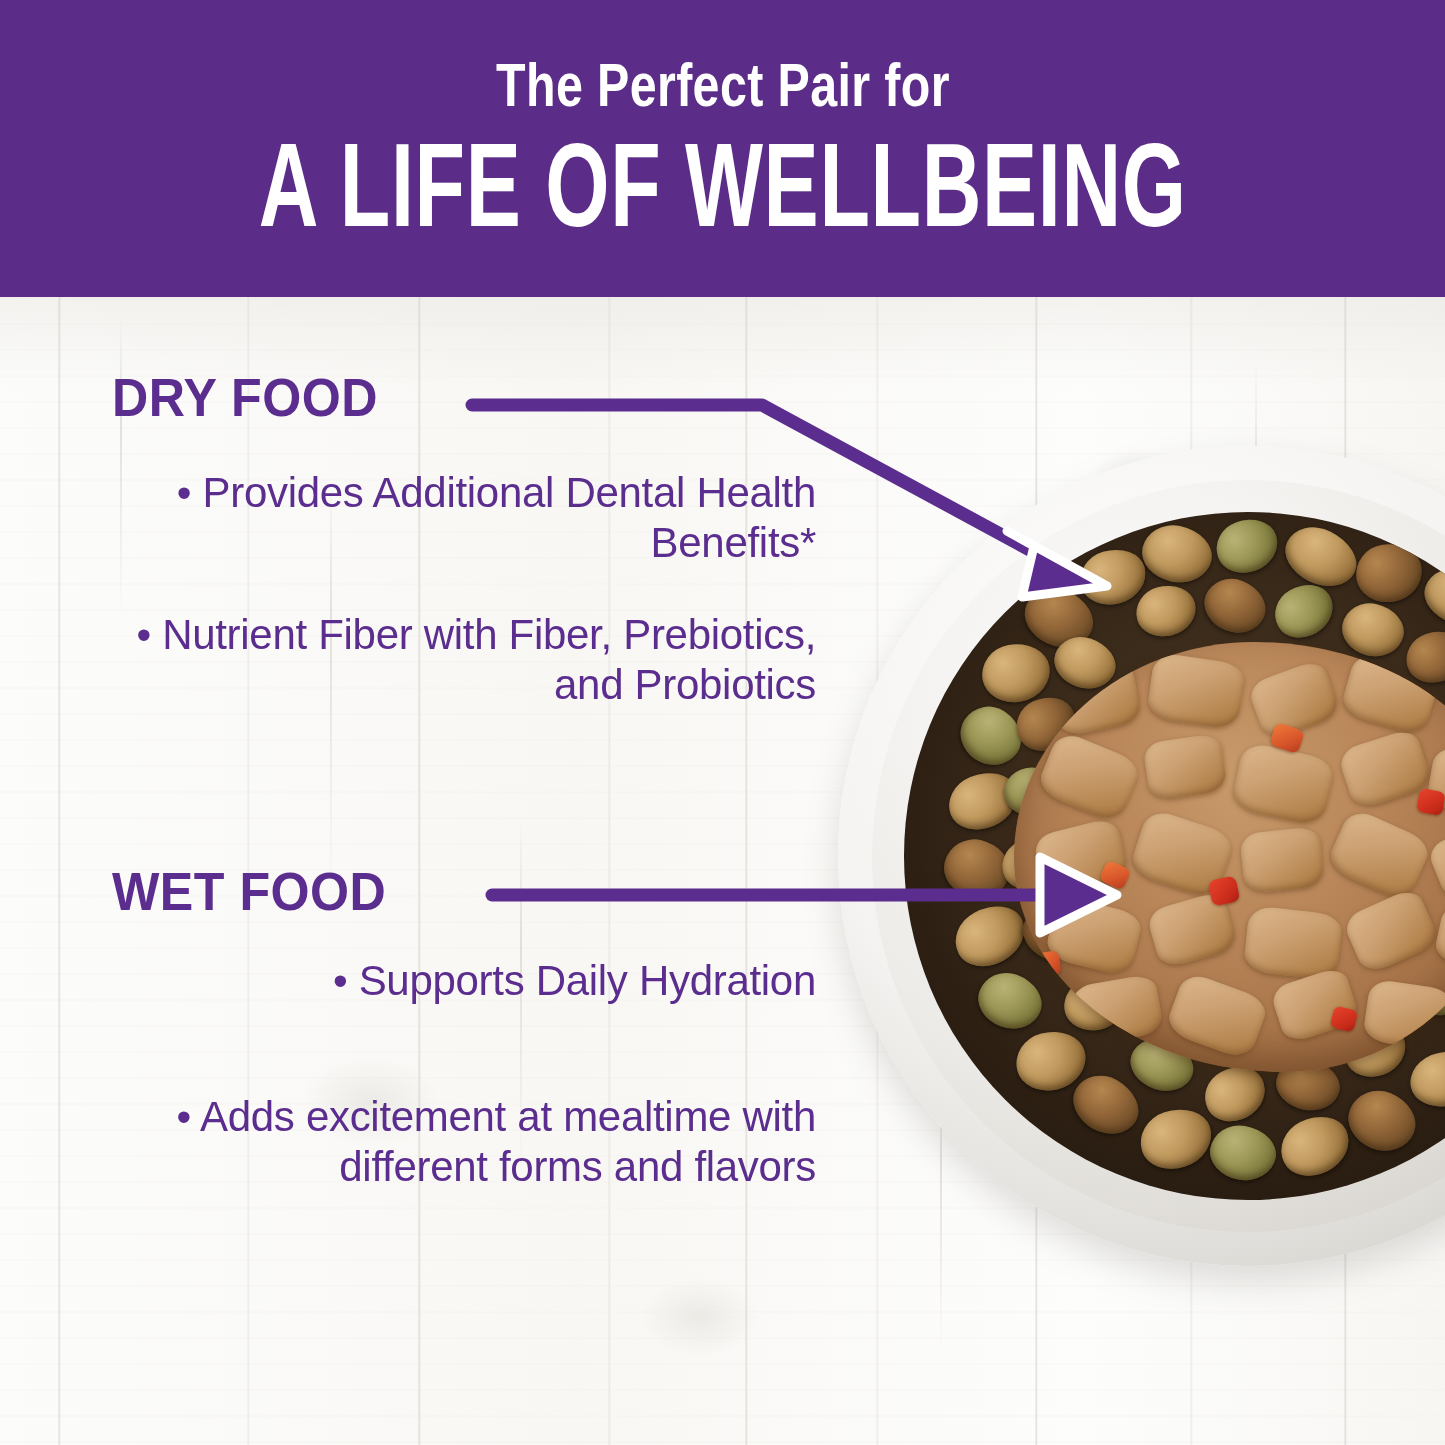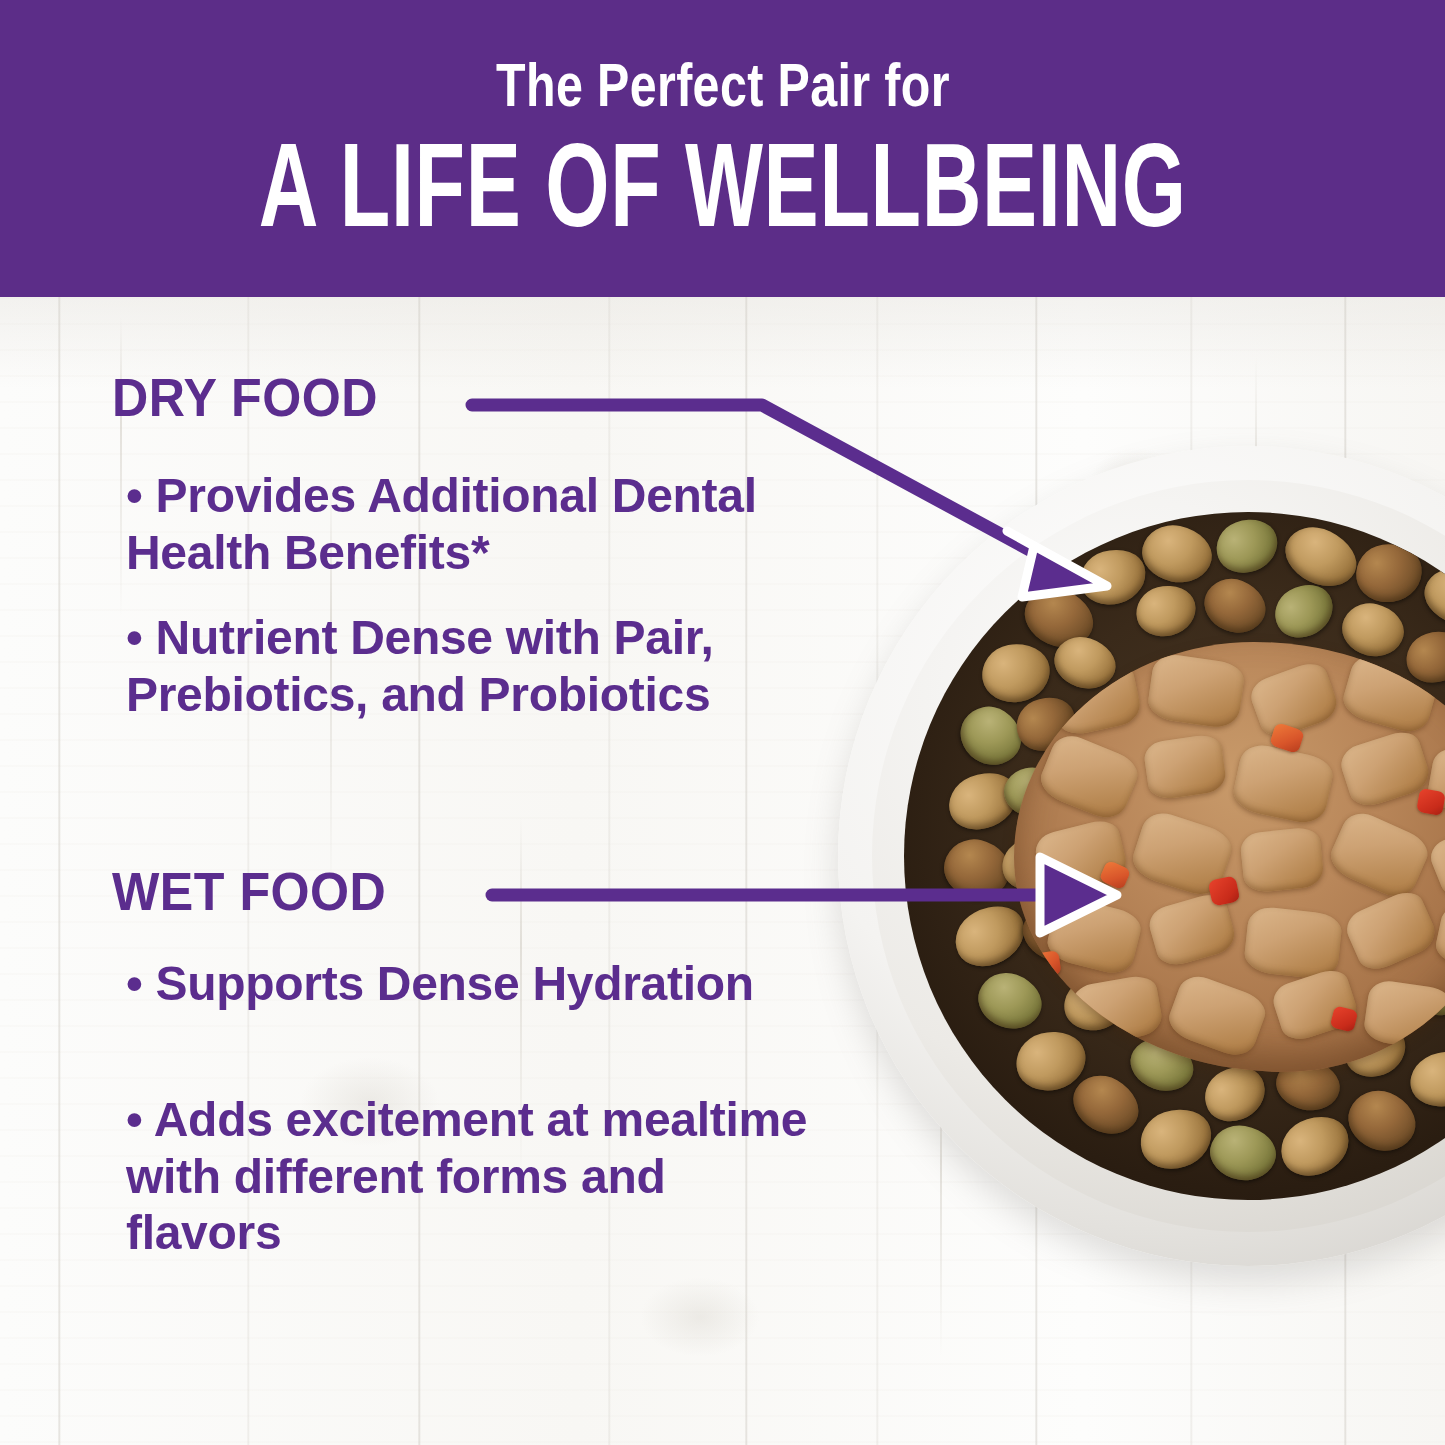--- a/index.html
+++ b/index.html
@@ -95,24 +95,25 @@
     font-weight:700;
     font-size:54px;
     letter-spacing:0.5px;
     line-height:1;
     transform:scaleX(0.93);
     transform-origin:left center;
     white-space:nowrap;
   }
   .bullet {
     color:#5b2d8e;
-    font-weight:700;
-    font-size:48px;
+    font-weight:400;
+    font-size:42px;
     line-height:1.18;
     letter-spacing:-0.3px;
+    text-align:right;
   }
   #dryfood-title { position:absolute; left:0;   top:0;   }
   #dry-b1       { position:absolute; left:14px; top:98px; width:690px; }
   #dry-b2       { position:absolute; left:14px; top:240px; width:690px; }
   #wetfood-title{ position:absolute; left:0;   top:494px; }
   #wet-b1       { position:absolute; left:14px; top:586px; width:690px; }
   #wet-b2       { position:absolute; left:14px; top:722px; width:690px; }
 
   
   .connector { position:absolute; left:0; top:0; width:1445px; height:1445px; pointer-events:none; }
@@ -328,23 +329,23 @@
       <path d="M 1040 857 L 1117 895 L 1040 933 Z" fill="#5b2d8e" stroke="#ffffff" stroke-width="9" stroke-linejoin="round"></path>
     </g>
   </svg>
 
   <div class="col-left">
 
     <div id="dryfood-title" class="section-title">DRY FOOD</div>
 
     <div id="dry-b1" class="bullet">• Provides Additional Dental Health Benefits*</div>
 
-    <div id="dry-b2" class="bullet">• Nutrient Dense with Pair, Prebiotics, and Probiotics</div>
+    <div id="dry-b2" class="bullet">• Nutrient Fiber with Fiber, Prebiotics, and Probiotics</div>
 
     <div id="wetfood-title" class="section-title">WET FOOD</div>
 
-    <div id="wet-b1" class="bullet">• Supports Dense Hydration</div>
+    <div id="wet-b1" class="bullet">• Supports Daily Hydration</div>
 
     <div id="wet-b2" class="bullet">• Adds excitement at mealtime with different forms and flavors</div>
   </div>
 
 
 </div>
 
 </body></html>

